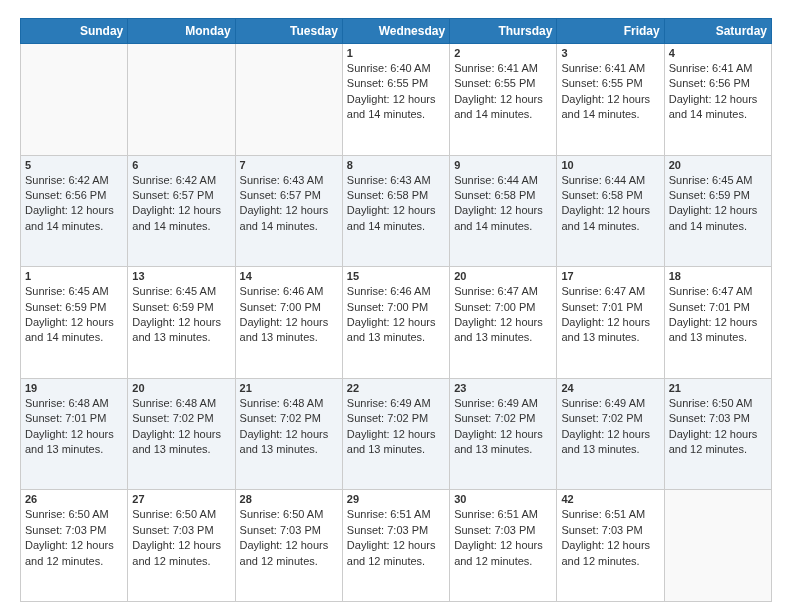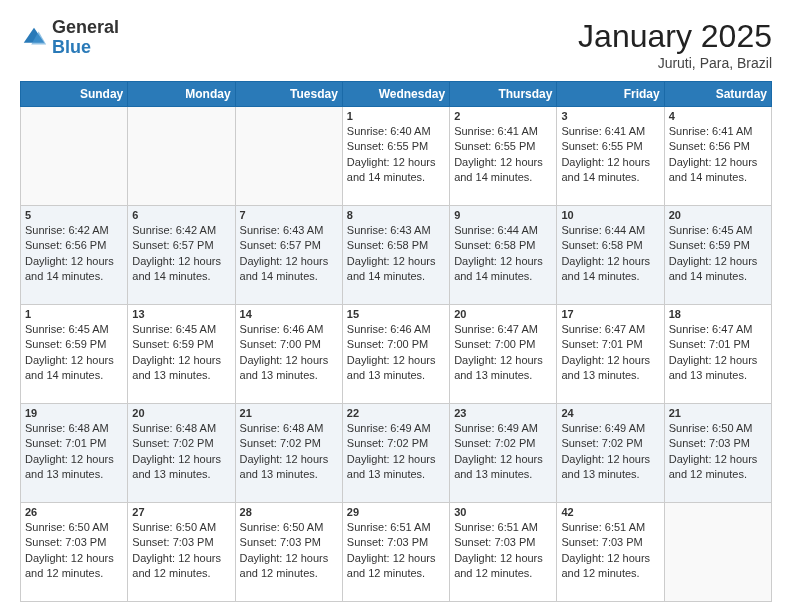--- a/index.html
+++ b/index.html
@@ -94,36 +94,20 @@
       color: #333;
     }
     .empty-cell {
       background-color: #f9f9f9 !important;
     }
   </style>
 </head>
 <body>
 
 <div class="page">
-  <div class="header">
-    <div class="logo">
-      <svg class="logo-icon" viewBox="0 0 30 30">
-        <polygon points="15,4 26,20 4,20" fill="#2a7ab8"></polygon>
-        <polygon points="20,8 28,22 12,22" fill="#4a9ad4" opacity="0.6"></polygon>
-      </svg>
-      <div class="logo-text">
-        <span class="logo-general">General</span><br>
-        <span class="logo-blue">Blue</span>
-      </div>
-    </div>
-    <div class="title-block">
-      <div class="month-title">January 2025</div>
-      <div class="subtitle">Juruti, Para, Brazil</div>
-    </div>
-  </div>
 
   <table class="calendar">
     <thead>
       <tr>
       <th>Sunday</th>
           <th>Monday</th>
           <th>Tuesday</th>
           <th>Wednesday</th>
           <th>Thursday</th>
           <th>Friday</th>

